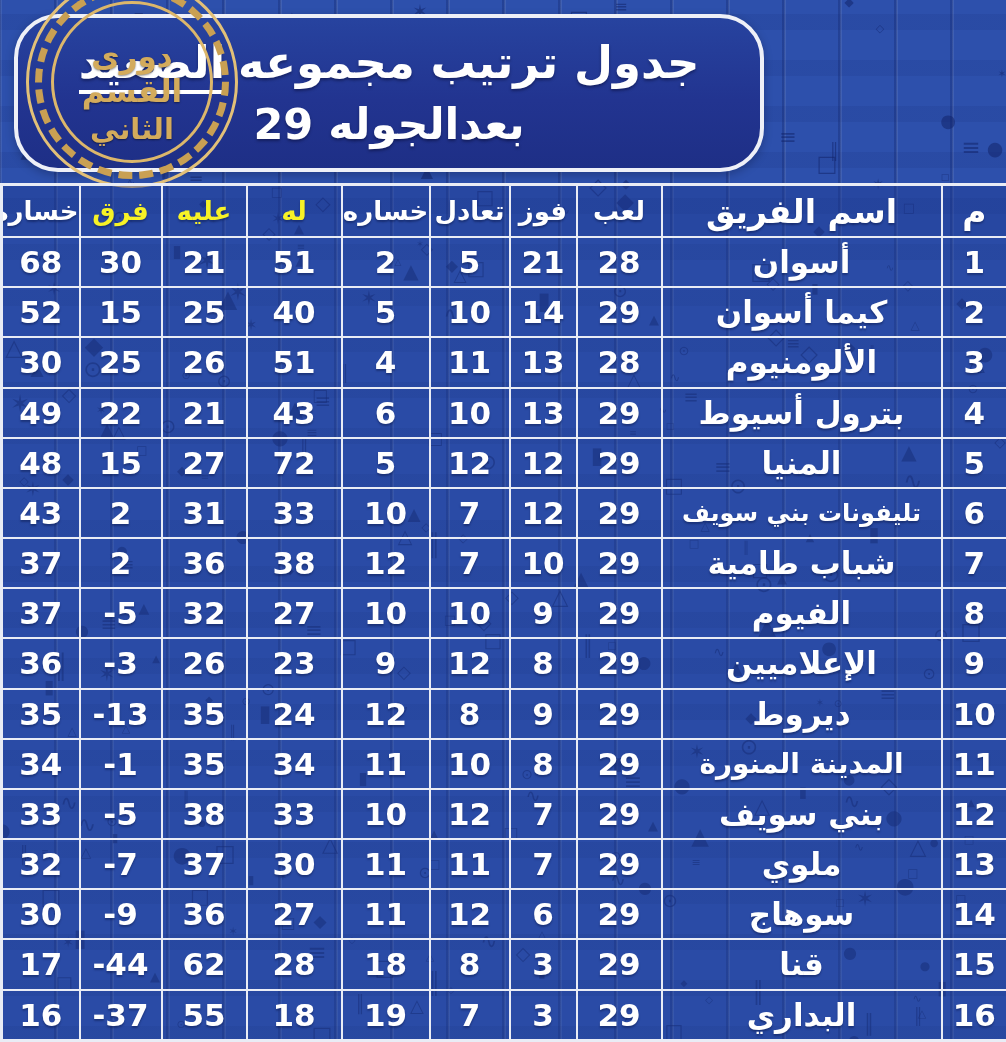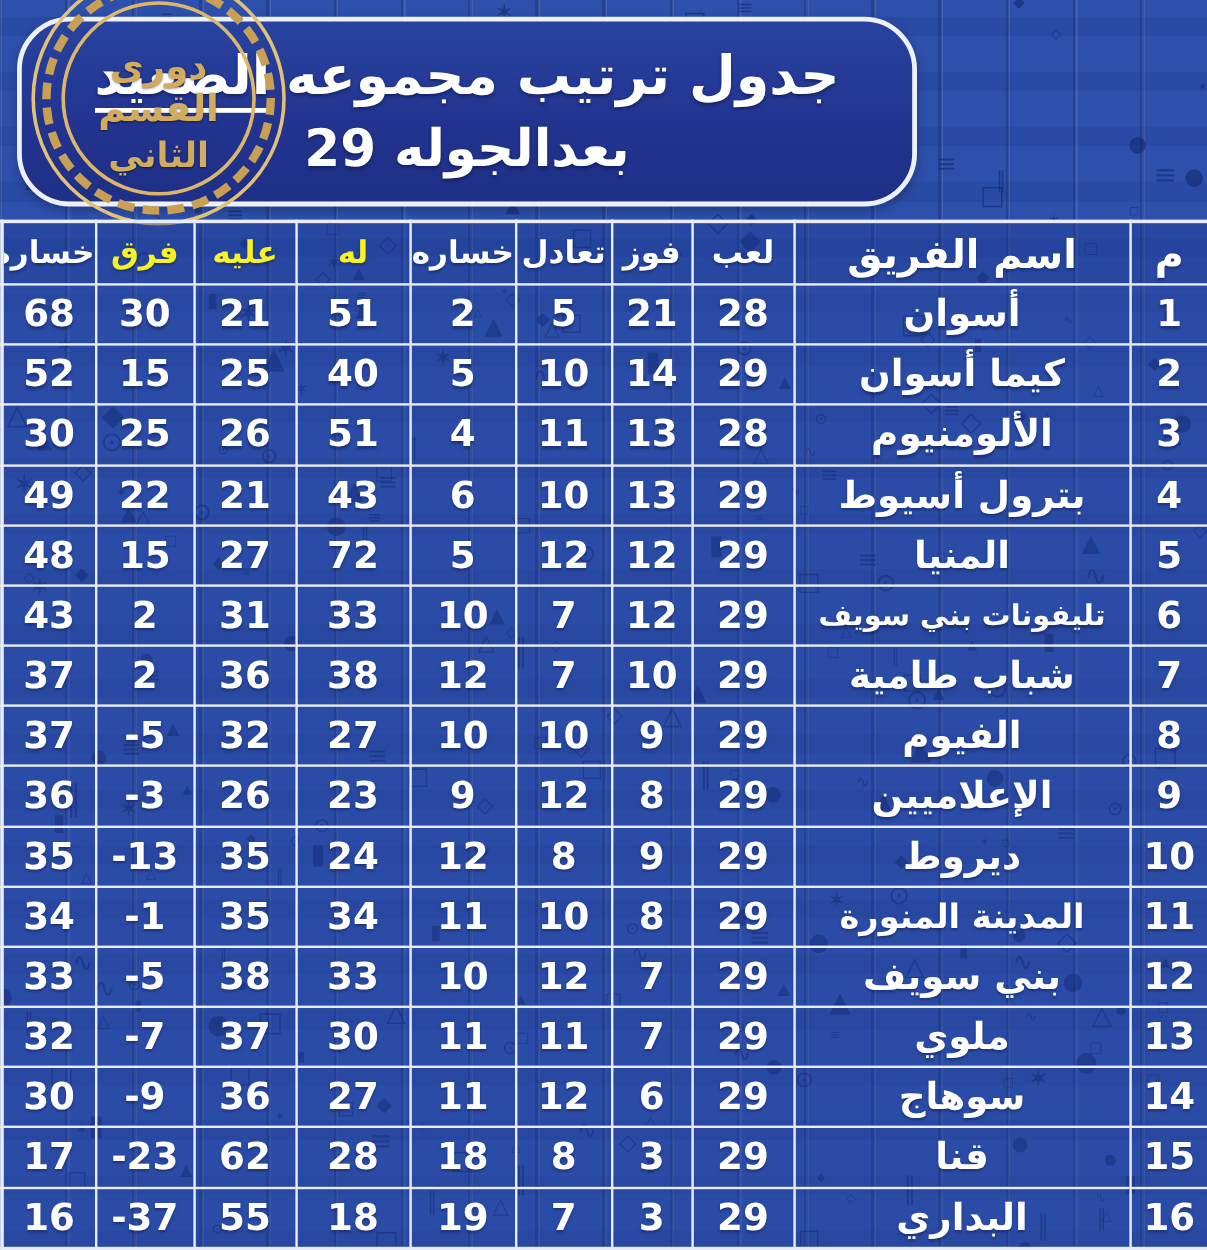--- a/index.html
+++ b/index.html
@@ -638,21 +638,21 @@
         </tr>
         <tr>
           <td class="num">15</td>
           <td class="team">قنا</td>
           <td class="num">29</td>
           <td class="num">3</td>
           <td class="num">8</td>
           <td class="num">18</td>
           <td class="num">28</td>
           <td class="num">62</td>
-          <td class="num">-23</td>
+          <td class="num">-44</td>
           <td class="num">17</td>
         </tr>
         <tr>
           <td class="num">16</td>
           <td class="team">البداري</td>
           <td class="num">29</td>
           <td class="num">3</td>
           <td class="num">7</td>
           <td class="num">19</td>
           <td class="num">18</td>

